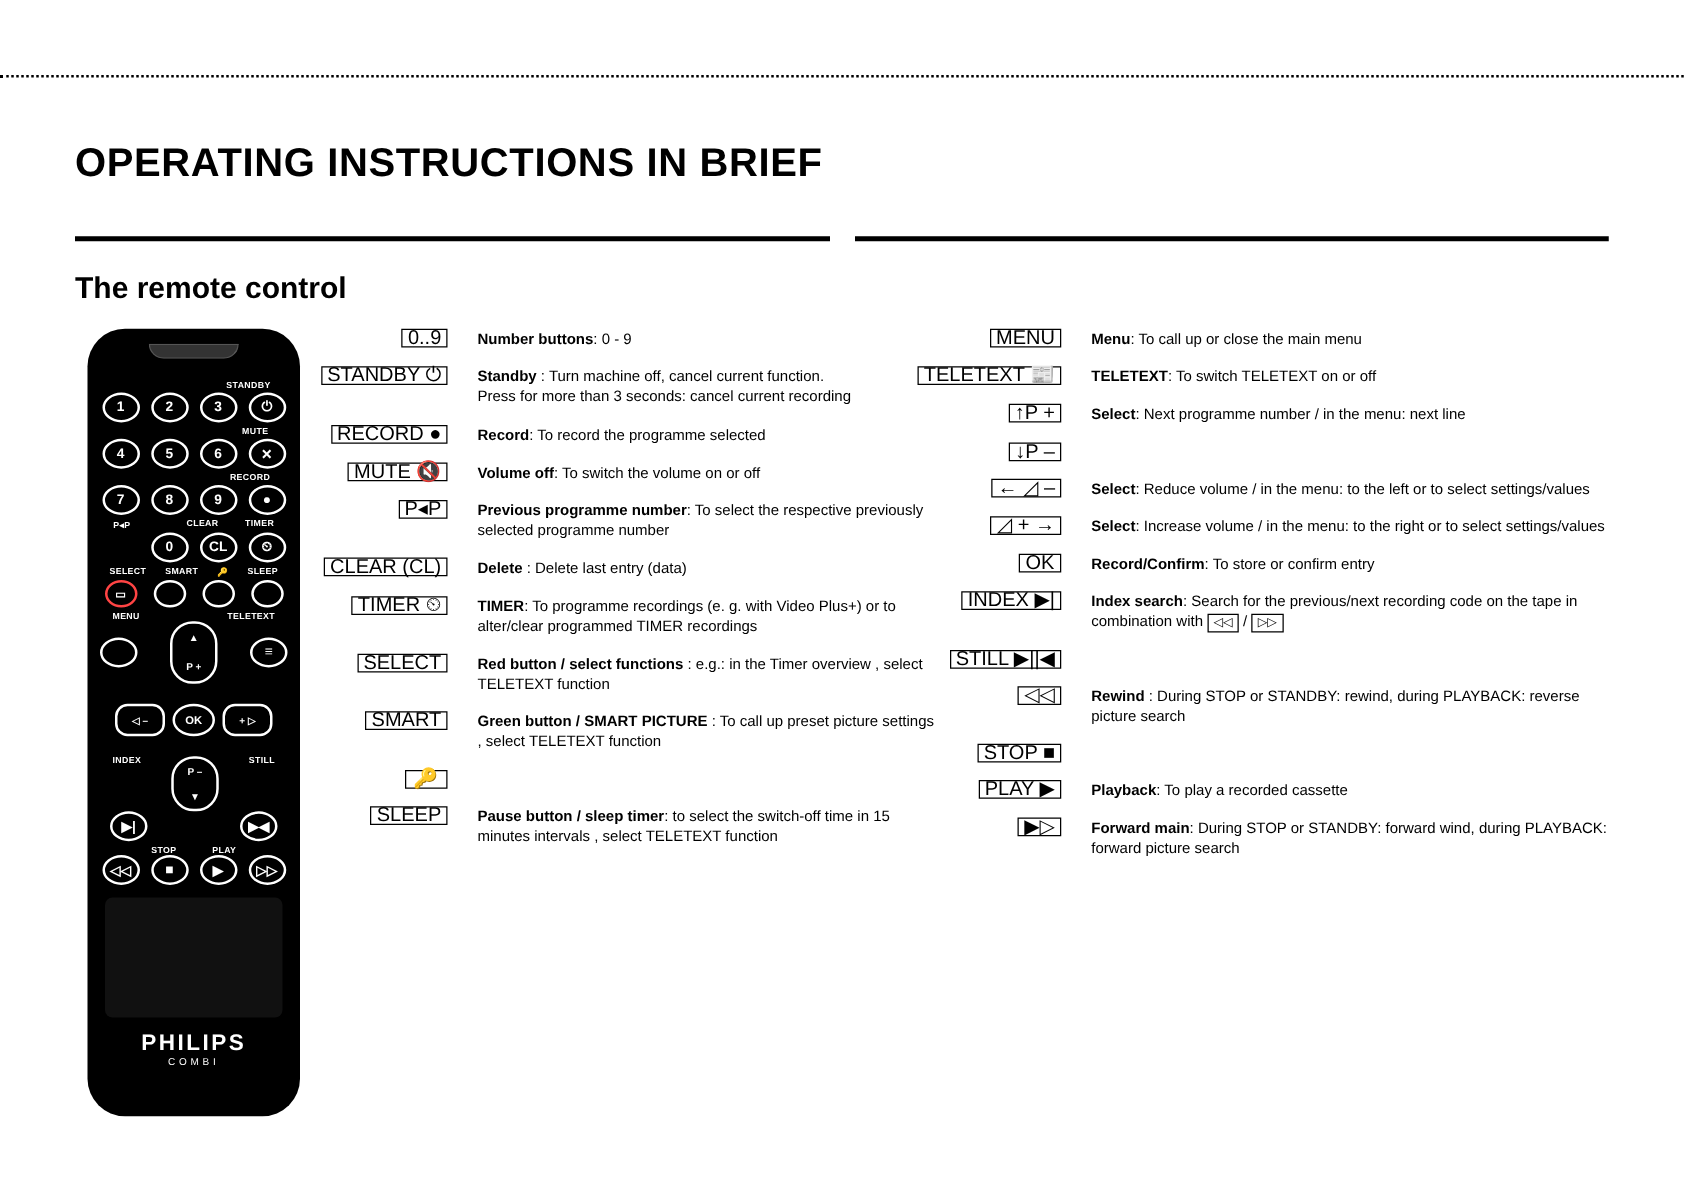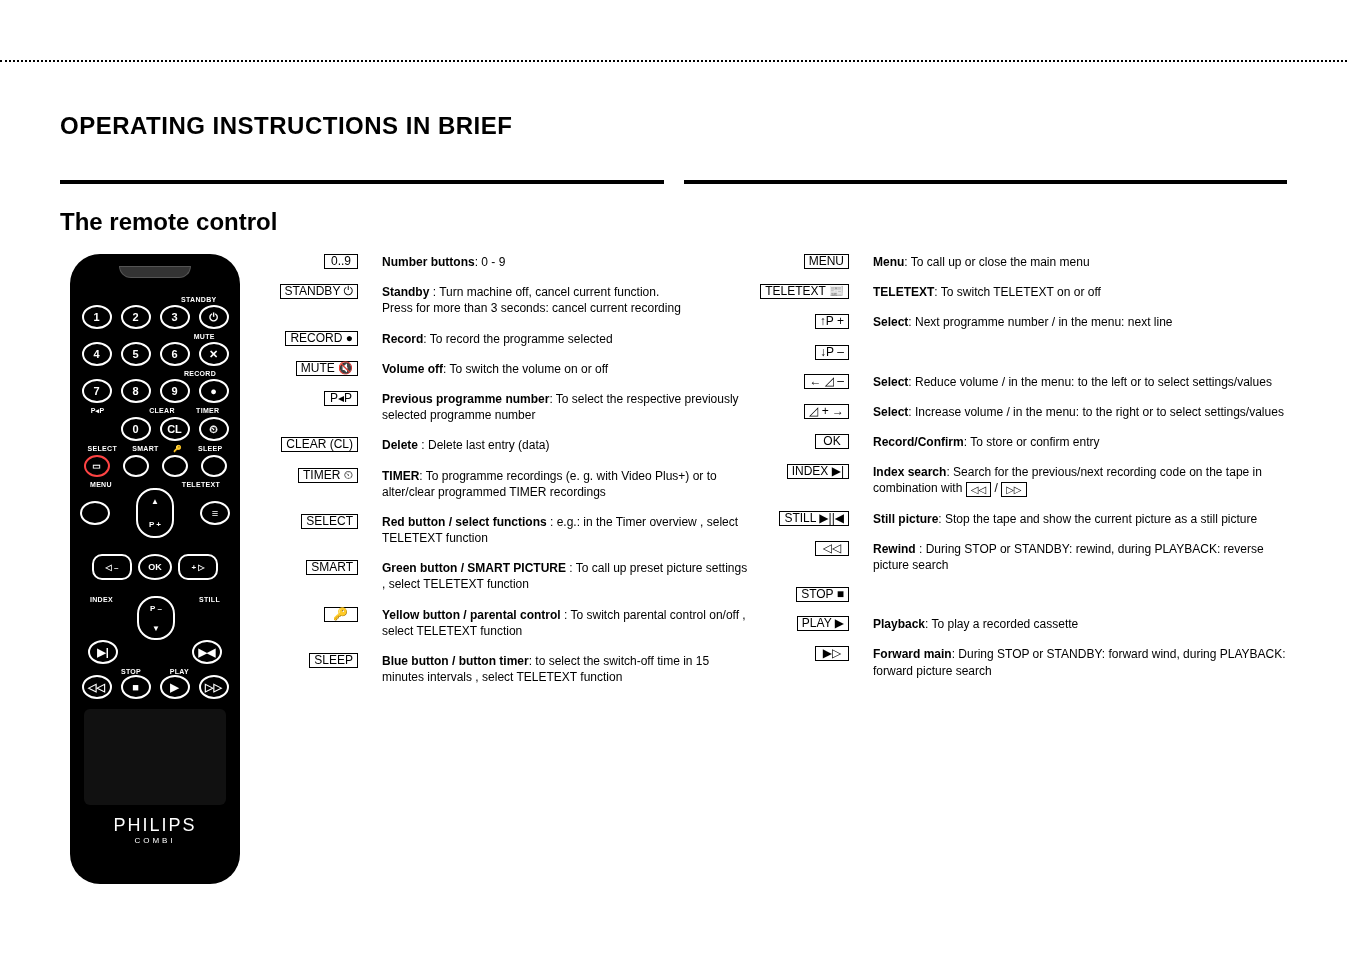--- a/index.html
+++ b/index.html
@@ -13,21 +13,21 @@
   padding: 60px 60px 40px 60px;
   position: relative;
 }
 .dotted-rule {
   border-top: 2px dotted #000;
   margin-bottom: 50px;
   margin-left: -60px;
   margin-right: -60px;
 }
 h1 {
-  font-size: 24px;
+  font-size: 32px;
   font-weight: 900;
   margin: 0 0 40px 0;
   letter-spacing: 0.5px;
 }
 .rules-row {
   display: flex;
   gap: 20px;
   margin-bottom: 24px;
 }
 .rules-row .r1 { flex: 1; border-top: 4px solid #000; }
@@ -86,28 +86,28 @@
 .dpad .ok { width:30px; height:22px; border-radius:50%; font-size:9px; }
 .updown {
   width: 34px; height: 46px; border:2px solid #fff; border-radius: 18px;
   display:flex; flex-direction:column; align-items:center; justify-content:space-around;
   color:#fff; font-size:8px; font-weight:bold; margin: 0 auto;
 }
 .sec-row { display:flex; justify-content:space-between; padding:0 10px; margin-top:4px;}
 .screen {
   margin: 10px 14px; background:#111; height: 96px; border-radius:6px;
 }
-.brand { color:#fff; text-align:center; font-weight:400; letter-spacing:2px; font-size:18px; margin-top:6px;}
+.brand { color:#fff; text-align:center; font-weight:700; letter-spacing:2px; font-size:18px; margin-top:6px;}
 .brand2 { color:#fff; text-align:center; font-size:8px; letter-spacing:3px;}
 
 
 .drow { display:flex; gap:10px; margin-bottom: 14px; align-items:flex-start; }
 .keycap {
   border: 1px solid #000;
-  font-size: 12px;
+  font-size: 16px;
   padding: 0px 4px;
   white-space: nowrap;
   display:inline-flex; align-items:center; gap:3px;
   min-height: 13px; line-height:13px;
   background:#fff;
   flex: 0 0 auto;
   min-width: 24px;
   justify-content:center;
 }
 .keycap-col {
@@ -309,27 +309,26 @@
         <div class="drow">
           <div class="keycap-col">
             <span class="keycap">SMART</span>
           </div>
           <div class="dtext"><b>Green button / SMART PICTURE</b> : To call up preset picture settings , select TELETEXT function</div>
         </div>
         <div class="drow">
           <div class="keycap-col">
             <span class="keycap">🔑</span>
           </div>
-          <div class="dtext"><b>Yellow button / parental control</b> : To switch parental control on/off , select TELETEXT function</div>
         </div>
         <div class="drow">
           <div class="keycap-col">
             <span class="keycap">SLEEP</span>
           </div>
-          <div class="dtext"><b>Blue button / button timer</b>: to select the switch-off time in 15 minutes intervals , select TELETEXT function</div>
+          <div class="dtext"><b>Pause button / sleep timer</b>: to select the switch-off time in 15 minutes intervals , select TELETEXT function</div>
         </div>
       </div>
 
     <div class="desc-col-right" id="right-list">
         <div class="drow">
           <div class="keycap-col">
             <span class="keycap">MENU</span>
           </div>
           <div class="dtext"><b>Menu</b>: To call up or close the main menu</div>
         </div>
@@ -371,21 +370,20 @@
         <div class="drow">
           <div class="keycap-col">
             <span class="keycap">INDEX ▶|</span>
           </div>
           <div class="dtext"><b>Index search</b>: Search for the previous/next recording code on the tape in combination with <span class="inline-key">◁◁</span> / <span class="inline-key">▷▷</span></div>
         </div>
         <div class="drow">
           <div class="keycap-col">
             <span class="keycap">STILL ▶||◀</span>
           </div>
-          <div class="dtext"><b>Still picture</b>: Stop the tape and show the current picture as a still picture</div>
         </div>
         <div class="drow">
           <div class="keycap-col">
             <span class="keycap">◁◁</span>
           </div>
           <div class="dtext"><b>Rewind</b> : During STOP or STANDBY: rewind, during PLAYBACK: reverse picture search</div>
         </div>
         <div class="drow">
           <div class="keycap-col">
             <span class="keycap">STOP ■</span>

